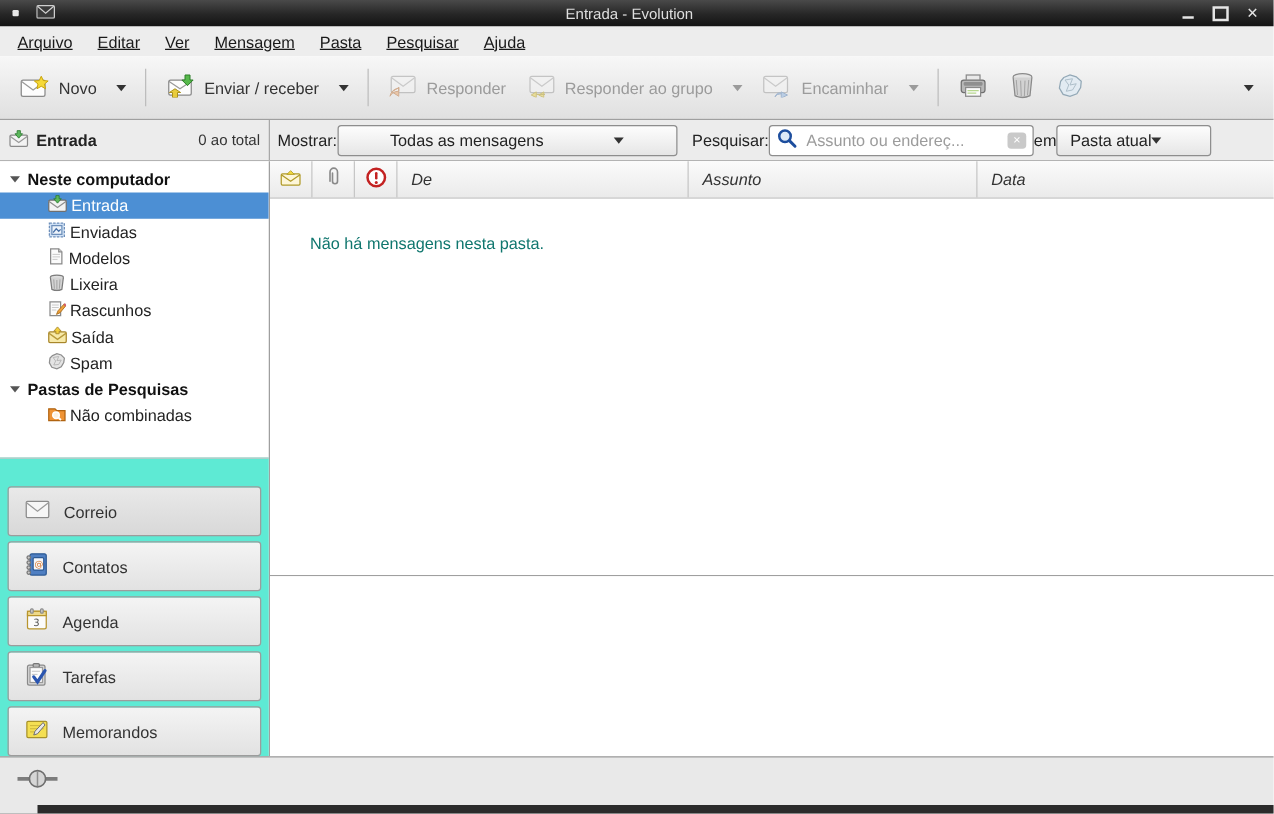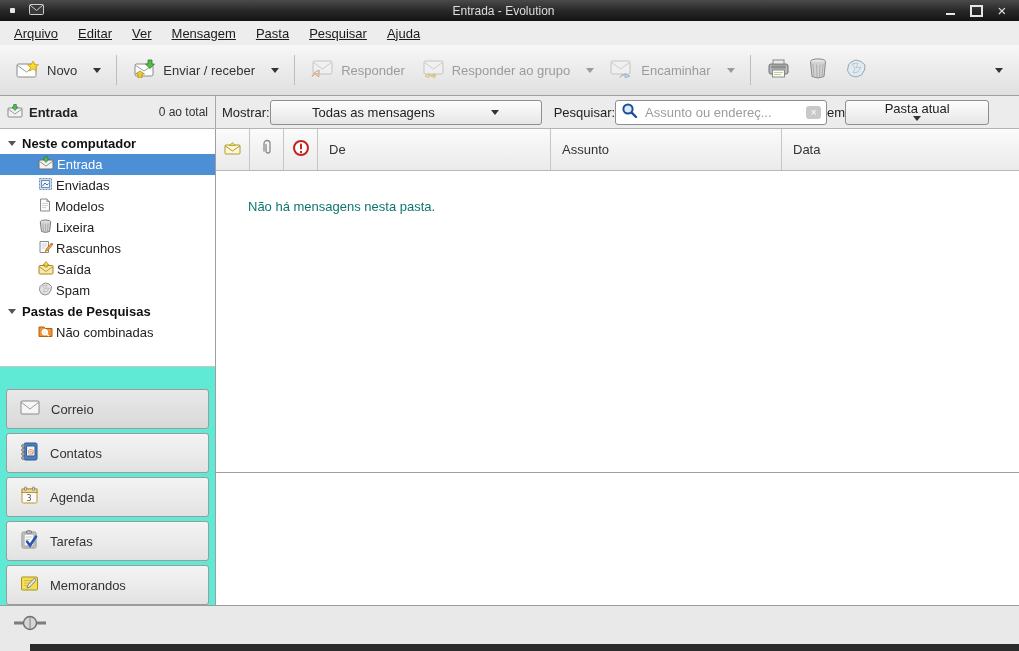--- a/index.html
+++ b/index.html
@@ -35,42 +35,42 @@
 
   
   .filterbar{height:33px;background:#ececec;border-bottom:1px solid #b3b3b3;display:flex;flex:none;box-sizing:border-box;font-size:13px;color:#222;}
   .filter-left{width:216px;flex:none;border-right:1px solid #a8a8a8;display:flex;align-items:center;gap:6px;padding:0 7px;box-sizing:border-box;}
   .filter-folder{font-weight:bold;}
   .filter-count{margin-left:auto;font-size:12px;color:#333;}
   .filter-right{flex:1;display:flex;align-items:center;gap:0;padding:0 6px;}
   .drop-btn{height:25px;border:1px solid #8e8e8e;border-radius:3px;background:linear-gradient(#fdfdfd,#e6e6e6);display:flex;align-items:center;box-sizing:border-box;color:#222;}
   .drop-show{width:272px;padding:0 13px;}
   .drop-show span{margin:0 auto;}
-  .drop-scope{width:144px;padding:0 10px;flex-direction:column;}
+  .drop-scope{width:124px;padding:0 10px;}
   .searchbox{width:212px;height:25px;background:#fff;border:1px solid #8e8e8e;border-radius:3px;display:flex;align-items:center;gap:5px;padding:0 5px;box-sizing:border-box;}
   .searchbox input{border:none;outline:none;flex:1;min-width:0;font-size:13px;font-family:inherit;color:#333;background:transparent;}
   .searchbox input::placeholder{color:#9c9c9c;}
   .clear-ic{width:15px;height:13px;background:#c9c9c9;border-radius:3px;color:#fff;font-size:10px;line-height:13px;text-align:center;flex:none;}
 
   
   .content{flex:1;display:flex;min-height:0;}
   .sidebar{width:216px;flex:none;border-right:1px solid #9f9f9f;display:flex;flex-direction:column;background:#fff;box-sizing:border-box;}
   .tree{height:233px;flex:none;padding-top:4px;font-size:13px;color:#111;overflow:hidden;}
   .tree-section{height:21px;display:flex;align-items:center;gap:6px;padding-left:8px;font-weight:bold;}
   .expander{width:0;height:0;border-left:4px solid transparent;border-right:4px solid transparent;border-top:5px solid #555;flex:none;}
   .tree-item{height:21px;display:flex;align-items:center;gap:3px;padding-left:38px;color:#222;}
   .tree-item.selected{background:#4c8fd4;color:#fff;}
   .tree-item svg{flex:none;}
 
   .switcher{flex:1;background:#5eead4;border-top:1px solid #c6c6c6;padding-top:18px;text-align:right;}
   .sw-btn{height:40px;margin:4px 6px;border:1px solid #9c9c9c;border-radius:3px;background:linear-gradient(#f4f4f4,#e2e2e2);display:flex;align-items:center;gap:11px;padding:0 13px;font-size:13px;color:#333;box-sizing:border-box;}
   .sw-btn.active{background:linear-gradient(#e9e9e9,#d8d8d8);}
 
   .main{flex:1;display:flex;flex-direction:column;min-width:0;background:#fff;}
-  .colheader{height:42px;flex:none;display:flex;background:linear-gradient(#fbfbfb,#eaeaea);border-bottom:1px solid #b9b9b9;box-sizing:border-box;font-size:13px;color:#333;}
+  .colheader{height:30px;flex:none;display:flex;background:linear-gradient(#fbfbfb,#eaeaea);border-bottom:1px solid #b9b9b9;box-sizing:border-box;font-size:13px;color:#333;font-style:italic;}
   .col{border-right:1px solid #c6c6c6;display:flex;align-items:center;box-sizing:border-box;}
   .col-ic{width:34px;justify-content:center;flex:none;}
   .col-de{width:233px;padding-left:11px;flex:none;}
   .col-assunto{width:231px;padding-left:11px;flex:none;}
   .col-data{flex:1;padding-left:11px;border-right:none;}
   .listarea{height:302px;flex:none;border-bottom:1px solid #9f9f9f;box-sizing:border-box;background:#fff;}
   .empty-text{padding:28px 0 0 32px;font-size:13px;color:#0f766e;}
   .preview{flex:1;background:#fff;}
 
   

